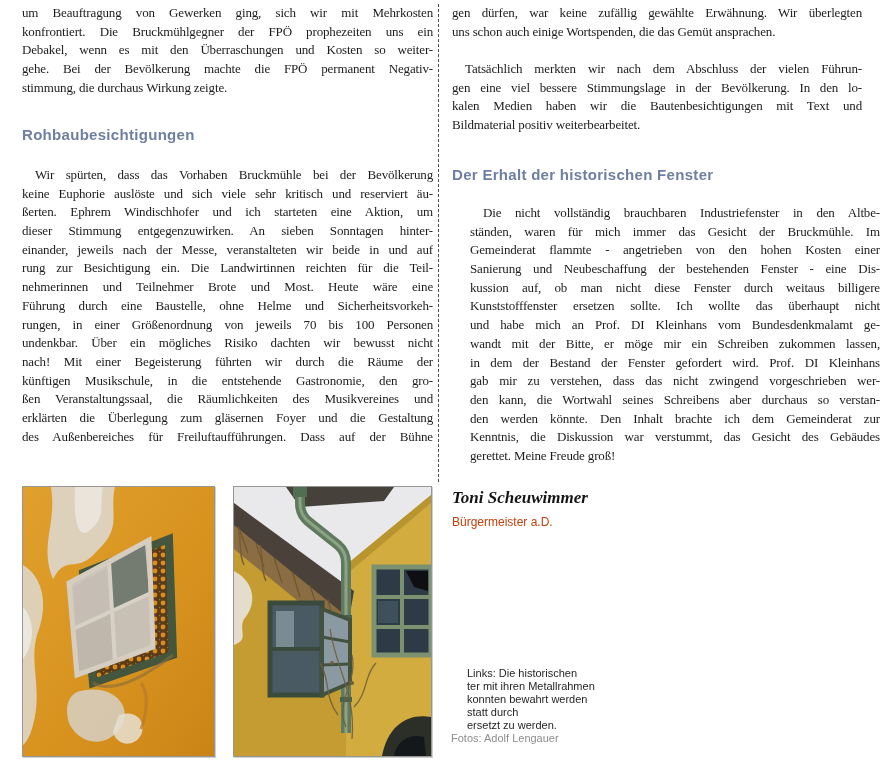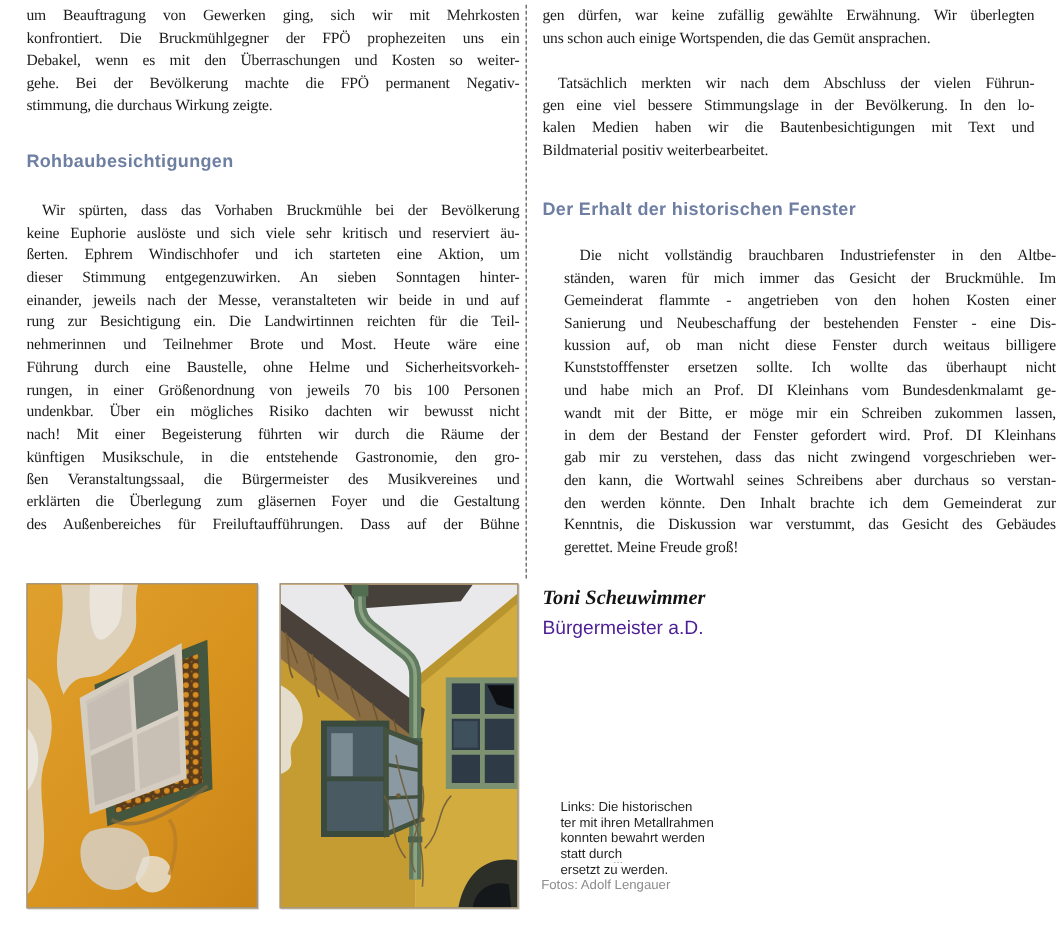--- a/index.html
+++ b/index.html
@@ -23,21 +23,21 @@
     position:absolute; top:486px; border:1px solid #969696; background:#d8931f;
     box-shadow:1px 1px 0 #cfcfcf;
   }
   .photo svg { display:block; }
   .signature {
     position:absolute; left:452px; top:488px; font-family:"Liberation Serif", serif;
     font-weight:bold; font-style:italic; font-size:17px; color:#141414;
   }
   .sig-title {
     position:absolute; left:452px; top:515px; font-family:"Liberation Sans", sans-serif;
-    font-size:16px; color:#4c1d95;
+    font-size:12px; color:#c2410c;
   }
   .caption-block {
     position:absolute; left:451px; top:667px; width:150px;
     font-family:"Liberation Sans", sans-serif; font-size:11px; color:#1f1f1f;
   }
   .caption-block .tline { text-align:left; text-align-last:left; height:13px; letter-spacing:0;padding-left:16px; }
   .caption-credit {
     font-family:"Liberation Sans", sans-serif; font-size:11px; height:13px; color:#8d8d8d;
   }
 </style>
@@ -62,21 +62,21 @@
       <div class="tline">ßerten. Ephrem Windischhofer und ich starteten eine Aktion, um</div>
       <div class="tline">dieser Stimmung entgegenzuwirken. An sieben Sonntagen hinter-</div>
       <div class="tline">einander, jeweils nach der Messe, veranstalteten wir beide in und auf</div>
       <div class="tline">rung zur Besichtigung ein. Die Landwirtinnen reichten für die Teil-</div>
       <div class="tline">nehmerinnen und Teilnehmer Brote und Most. Heute wäre eine</div>
       <div class="tline">Führung durch eine Baustelle, ohne Helme und Sicherheitsvorkeh-</div>
       <div class="tline">rungen, in einer Größenordnung von jeweils 70 bis 100 Personen</div>
       <div class="tline">undenkbar. Über ein mögliches Risiko dachten wir bewusst nicht</div>
       <div class="tline">nach! Mit einer Begeisterung führten wir durch die Räume der</div>
       <div class="tline">künftigen Musikschule, in die entstehende Gastronomie, den gro-</div>
-      <div class="tline">ßen Veranstaltungssaal, die Bürgermeister des Musikvereines und</div>
+      <div class="tline">ßen Veranstaltungssaal, die Räumlichkeiten des Musikvereines und</div>
       <div class="tline">erklärten die Überlegung zum gläsernen Foyer und die Gestaltung</div>
       <div class="tline">des Außenbereiches für Freiluftaufführungen. Dass auf der Bühne</div>
     </div>
 
   <div class="divider"></div>
 
   <div class="para" style="left:452px; top:4px; width:410px;">
       <div class="tline">gen dürfen, war keine zufällig gewählte Erwähnung. Wir überlegten</div>
       <div class="tline tline-end">uns schon auch einige Wortspenden, die das Gemüt ansprachen.</div>
     </div>

